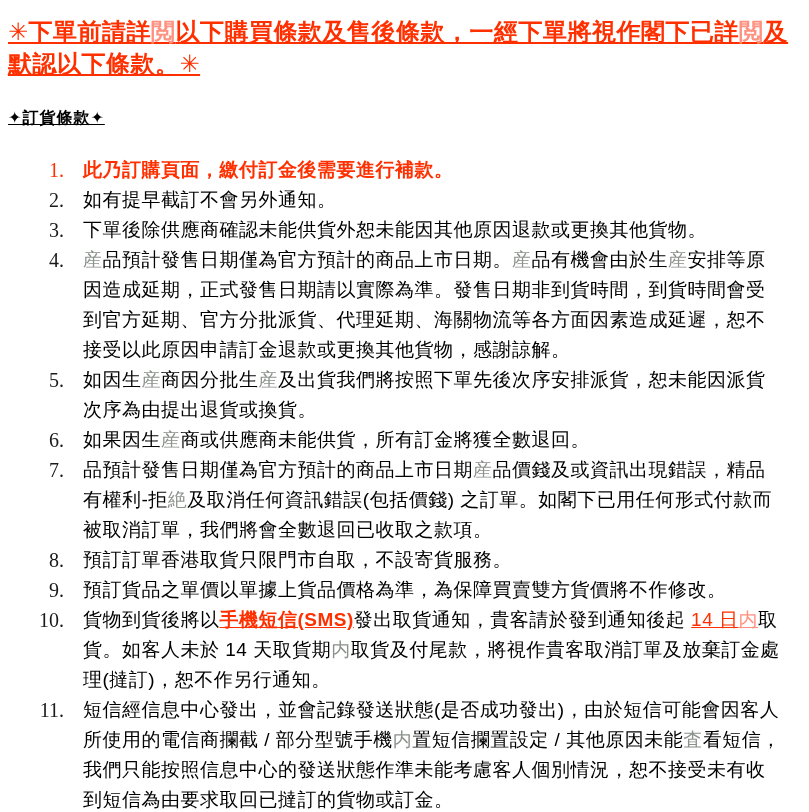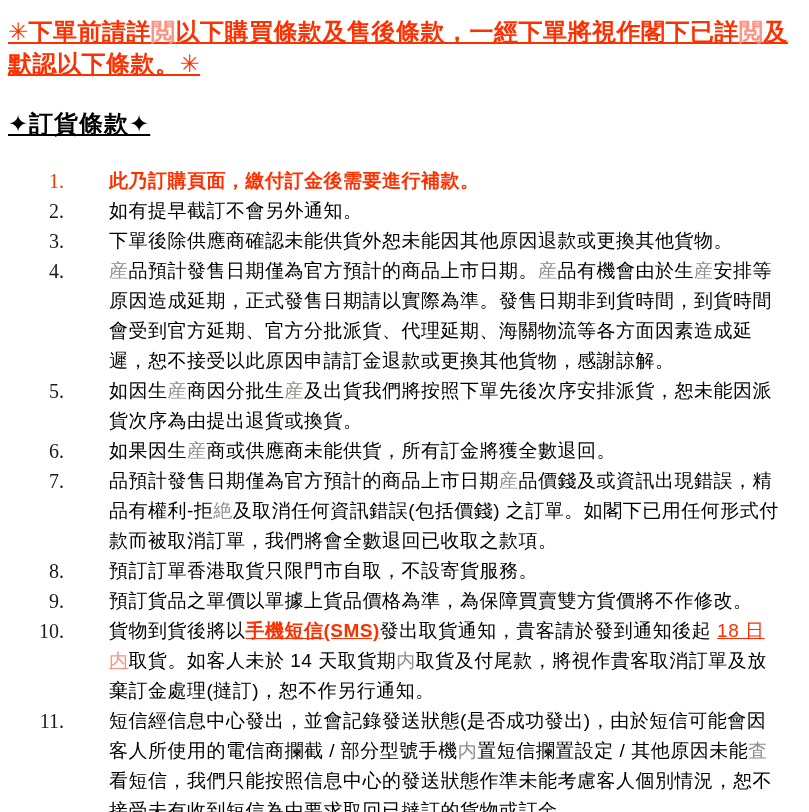--- a/index.html
+++ b/index.html
@@ -24,21 +24,21 @@
     font-weight: bold;
     color: var(--red);
     text-decoration: underline;
     line-height: 1.35;
     letter-spacing: 0.5px;
   }
   .seg-t {  }
   .seg-t-alt { color: var(--alt-red); }
   .heading {
     margin: 27px 8px 0 8px;
-    font-size: 24px;
+    font-size: 16px;
     font-weight: bold;
     color: #000000;
     text-decoration: underline;
     letter-spacing: 1px;
   }
   ol.terms {
     list-style: none;
     margin: 26px 0 0 0;
     padding: 0 12px 0 26px;
     width: 795px;
@@ -55,21 +55,20 @@
     margin-right: 19px;
     font-family: "Liberation Serif", "DejaVu Serif", serif;
     font-size: 20px;
     color: #1a1a1a;
   }
   ol.terms li:first-child .num { color: var(--red); }
   li.term .txt {
     flex: 1;
     max-width: 712px;
     letter-spacing: 0.5px;
-    margin-left: 26px;
   }
   .seg-n { color: #000000; }
   .seg-alt { color: var(--alt); }
   .seg-rb { color: var(--red); font-weight: bold; }
   .seg-rbu { color: var(--red); font-weight: bold; text-decoration: underline; }
   .seg-ru { color: var(--red); text-decoration: underline; }
   .seg-rua { color: var(--alt-red); text-decoration: underline; }
   a.seg-link { color: var(--link); cursor: pointer; }
 </style>
 </head>
@@ -111,21 +110,21 @@
   <li class="term">
     <span class="num">8.</span>
     <div class="txt"><span class="seg-n">預訂訂單香港取貨只限門市自取，不設寄貨服務。</span></div>
   </li>
   <li class="term">
     <span class="num">9.</span>
     <div class="txt"><span class="seg-n">預訂貨品之單價以單據上貨品價格為準，為保障買賣雙方貨價將不作修改。</span></div>
   </li>
   <li class="term">
     <span class="num">10.</span>
-    <div class="txt"><span class="seg-n">貨物到貨後將以</span><span class="seg-rbu">手機短信(SMS)</span><span class="seg-n">發出取貨通知，貴客請於發到通知後起 </span><span class="seg-ru">18 日</span><span class="seg-rua">内</span><span class="seg-n">取貨。如客人未於 14 天取貨期</span><span class="seg-alt">内</span><span class="seg-n">取貨及付尾款，將視作貴客取消訂單及放棄訂金處理(撻訂)，恕不作另行通知。</span></div>
+    <div class="txt"><span class="seg-n">貨物到貨後將以</span><span class="seg-rbu">手機短信(SMS)</span><span class="seg-n">發出取貨通知，貴客請於發到通知後起 </span><span class="seg-ru">14 日</span><span class="seg-rua">内</span><span class="seg-n">取貨。如客人未於 14 天取貨期</span><span class="seg-alt">内</span><span class="seg-n">取貨及付尾款，將視作貴客取消訂單及放棄訂金處理(撻訂)，恕不作另行通知。</span></div>
   </li>
   <li class="term">
     <span class="num">11.</span>
     <div class="txt"><span class="seg-n">短信經信息中心發出，並會記錄發送狀態(是否成功發出)，由於短信可能會因客人所使用的電信商攔截 / 部分型號手機</span><span class="seg-alt">内</span><span class="seg-n">置短信攔置設定 / 其他原因未能</span><span class="seg-alt">査</span><span class="seg-n">看短信，我們只能按照信息中心的發送狀態作準未能考慮客人個別情況，恕不接受未有收到短信為由要求取回已撻訂的貨物或訂金。</span></div>
   </li>
   <li class="term">
     <span class="num">18.</span>
     <div class="txt"><span class="seg-n">有關更多網店購物詳情，請參</span><span class="seg-alt">閲</span><span class="seg-n"> </span><a href="#" class="seg-link">網店購物須知</a><span class="seg-n"> 。</span></div>
   </li>
 </ol>

